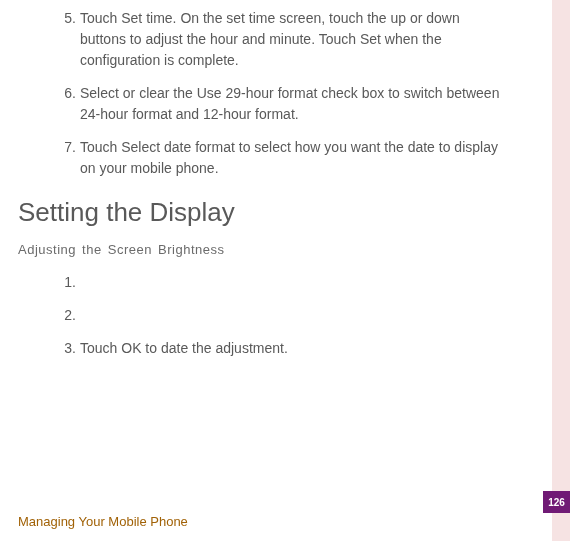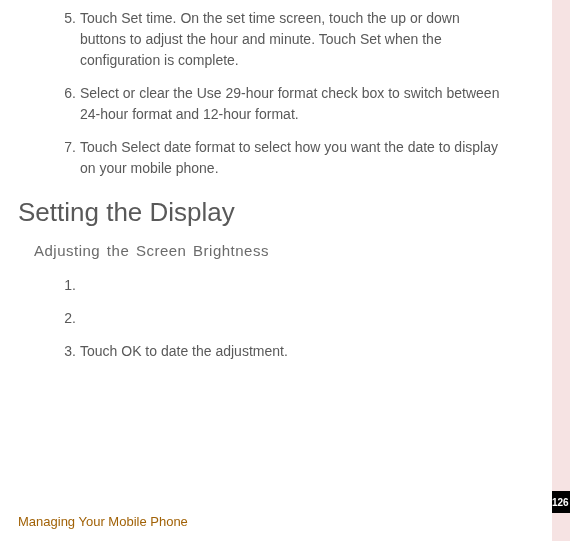--- a/index.html
+++ b/index.html
@@ -45,25 +45,25 @@
   ol.main-list > li .body {
     flex: 1 1 auto;
   }
   h2.section {
     font-weight: normal;
     font-size: 26px;
     color: #595959;
     margin: 14px 0 8px 0;
   }
   .subhead {
-    font-size: 15px;
+    font-size: 13px;
     color: #6b6b6b;
     letter-spacing: 0.5px;
     word-spacing: 2px;
-    margin: 0 0 12px 16px;
+    margin: 0 0 12px 0;
   }
   .bold {
     font-weight: normal;
   }
   .footer-text {
     position: absolute;
     left: 18px;
     bottom: 10px;
     font-size: 13px;
     color: #a16207;
@@ -73,29 +73,29 @@
     right: 0;
     top: 0;
     width: 18px;
     height: 541px;
     background: #f6e3e3;
   }
   .tab-highlight {
     position: absolute;
     right: 0;
     bottom: 28px;
-    width: 18px;
+    width: 27px;
     height: 22px;
-    background: #000000;
+    background: #701a75;
     color: #fff;
     font-size: 10px;
     font-weight: bold;
     display: flex;
     align-items: center;
-    justify-content: flex-start;
+    justify-content: center;
   }
 </style>
 </head>
 <body>
 
 <div class="page">
   <div class="tab"></div>
   <div class="tab-highlight">
     <span>126</span>
   </div>

